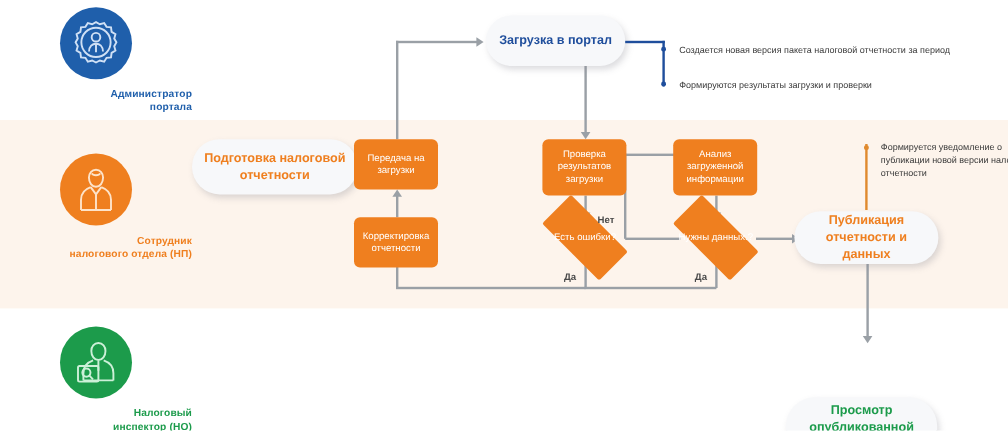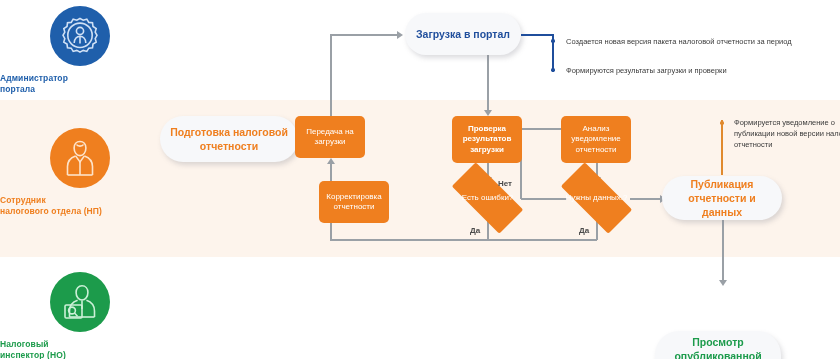--- a/index.html
+++ b/index.html
@@ -25,21 +25,21 @@
     top: 100px;
     width: 840px;
     height: 157px;
     background: #fdf4ec;
   }
 
   
   .actor {
     position: absolute;
     width: 160px;
-    text-align: left;
+    text-align: right;
   }
   .actor-circle {
     width: 60px;
     height: 60px;
     border-radius: 50%;
     margin: 0 auto;
     position: relative;
   }
   .actor-circle svg { display: block; }
   .actor-label {
@@ -303,30 +303,30 @@
   </div>
 
   <div class="pill pill-green" style="left:655px; top:283px; width:126px; height:50px;">
     <span>Просмотр опубликованной информации</span>
   </div>
 
   <div class="obox" style="left:295px; top:116px; width:70px; height:42px;">
     <span>Передача на загрузки</span>
   </div>
 
-  <div class="obox" style="left:295px; top:181px; width:70px; height:42px;margin-left:24px;">
+  <div class="obox" style="left:295px; top:181px; width:70px; height:42px;">
     <span>Корректировка отчетности</span>
   </div>
 
-  <div class="obox" style="left:452px; top:116px; width:70px; height:47px;font-weight:bold;">
+  <div class="obox" style="left:452px; top:116px; width:70px; height:47px;">
     <span>Проверка результатов загрузки</span>
   </div>
 
   <div class="obox" style="left:561px; top:116px; width:70px; height:47px;">
-    <span>Анализ уведомление отчетности</span>
+    <span>Анализ загруженной информации</span>
   </div>
 
   <div class="diamond-wrap" style="left:440px; top:174px; width:95px; height:48px;text-decoration:underline;">
     <div class="diamond-shape"></div>
     <div class="diamond-text">Есть ошибки?</div>
   </div>
 
   <div class="diamond-wrap" style="left:549px; top:174px; width:95px; height:48px;">
     <div class="diamond-shape"></div>
     <div class="diamond-text">Нужны данных.?</div>

